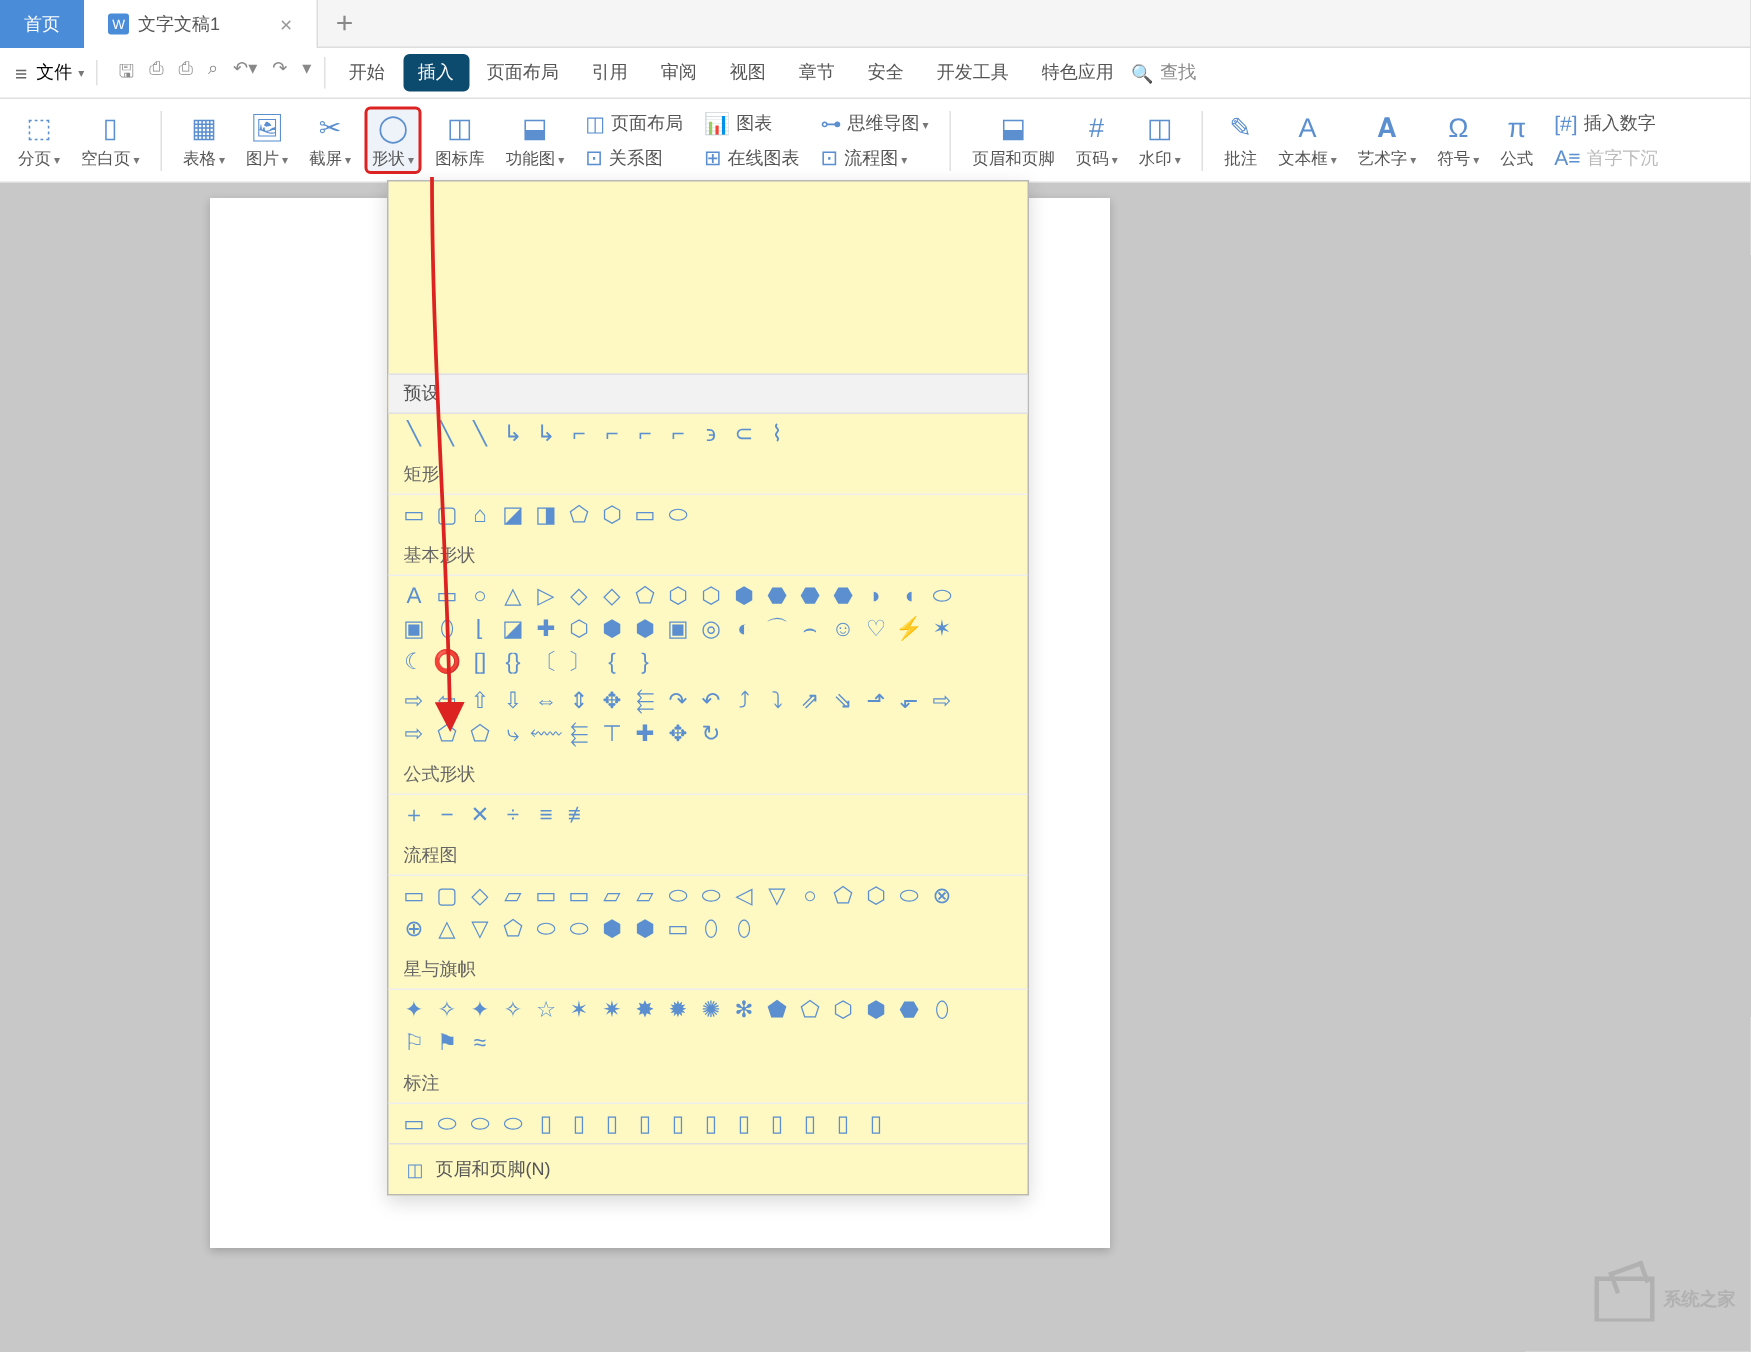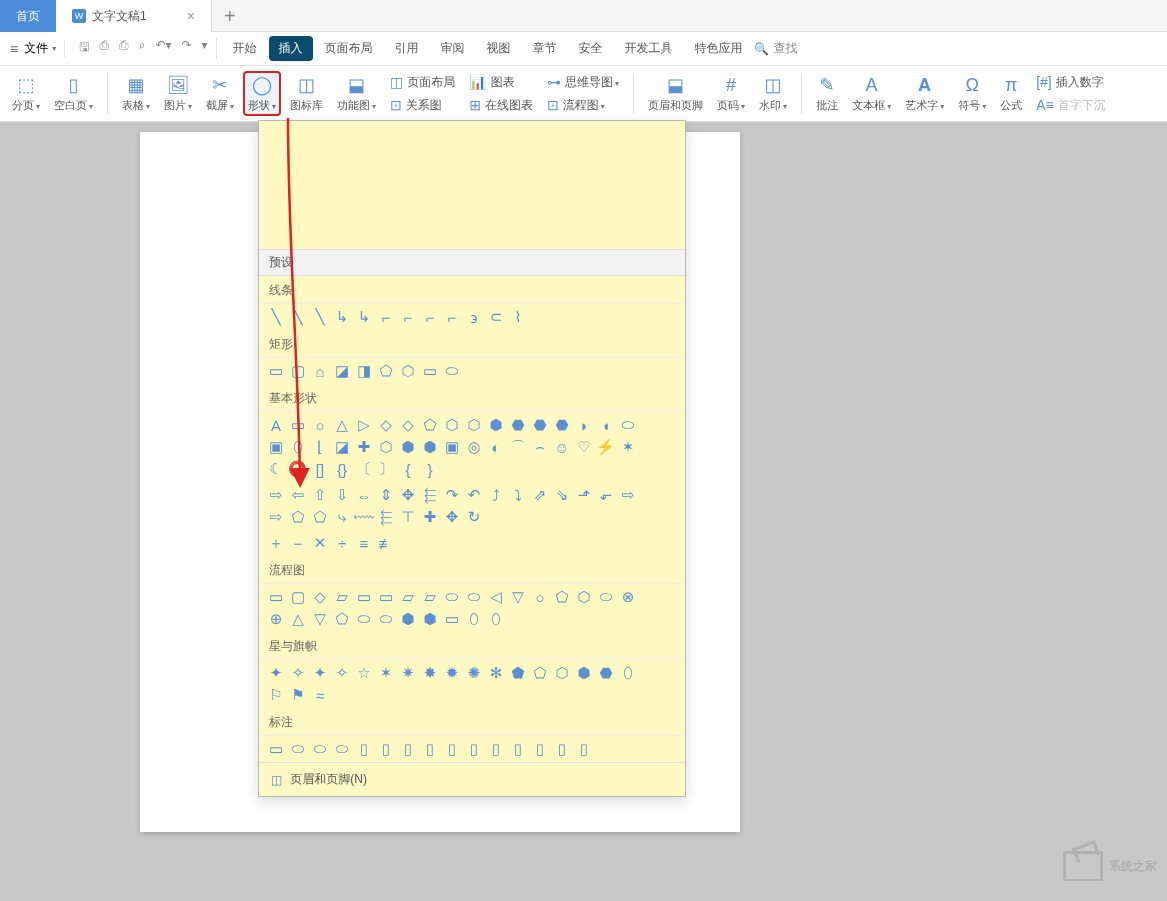--- a/index.html
+++ b/index.html
@@ -208,21 +208,20 @@
 </div>
 
 <div class="canvas">
   <div class="page"></div>
 </div>
 
 <div class="dropdown">
   <div class="dd-blank"></div>
   <div class="dd-sect">预设</div>
 
-  <div class="dd-label">线条</div>
   <div class="dd-grid">
       <span class="shape">╲</span>
       <span class="shape">╲</span>
       <span class="shape">╲</span>
       <span class="shape">↳</span>
       <span class="shape">↳</span>
       <span class="shape">⌐</span>
       <span class="shape">⌐</span>
       <span class="shape">⌐</span>
       <span class="shape">⌐</span>
@@ -319,20 +318,21 @@
       <span class="shape">⬠</span>
       <span class="shape">⤷</span>
       <span class="shape">⬳</span>
       <span class="shape">⬱</span>
       <span class="shape">⊤</span>
       <span class="shape">✚</span>
       <span class="shape">✥</span>
       <span class="shape">↻</span>
     </div>
 
+  <div class="dd-label">公式形状</div>
   <div class="dd-grid">
       <span class="shape">＋</span>
       <span class="shape">−</span>
       <span class="shape">✕</span>
       <span class="shape">÷</span>
       <span class="shape">≡</span>
       <span class="shape">≢</span>
     </div>
 
   <div class="dd-label">流程图</div>

